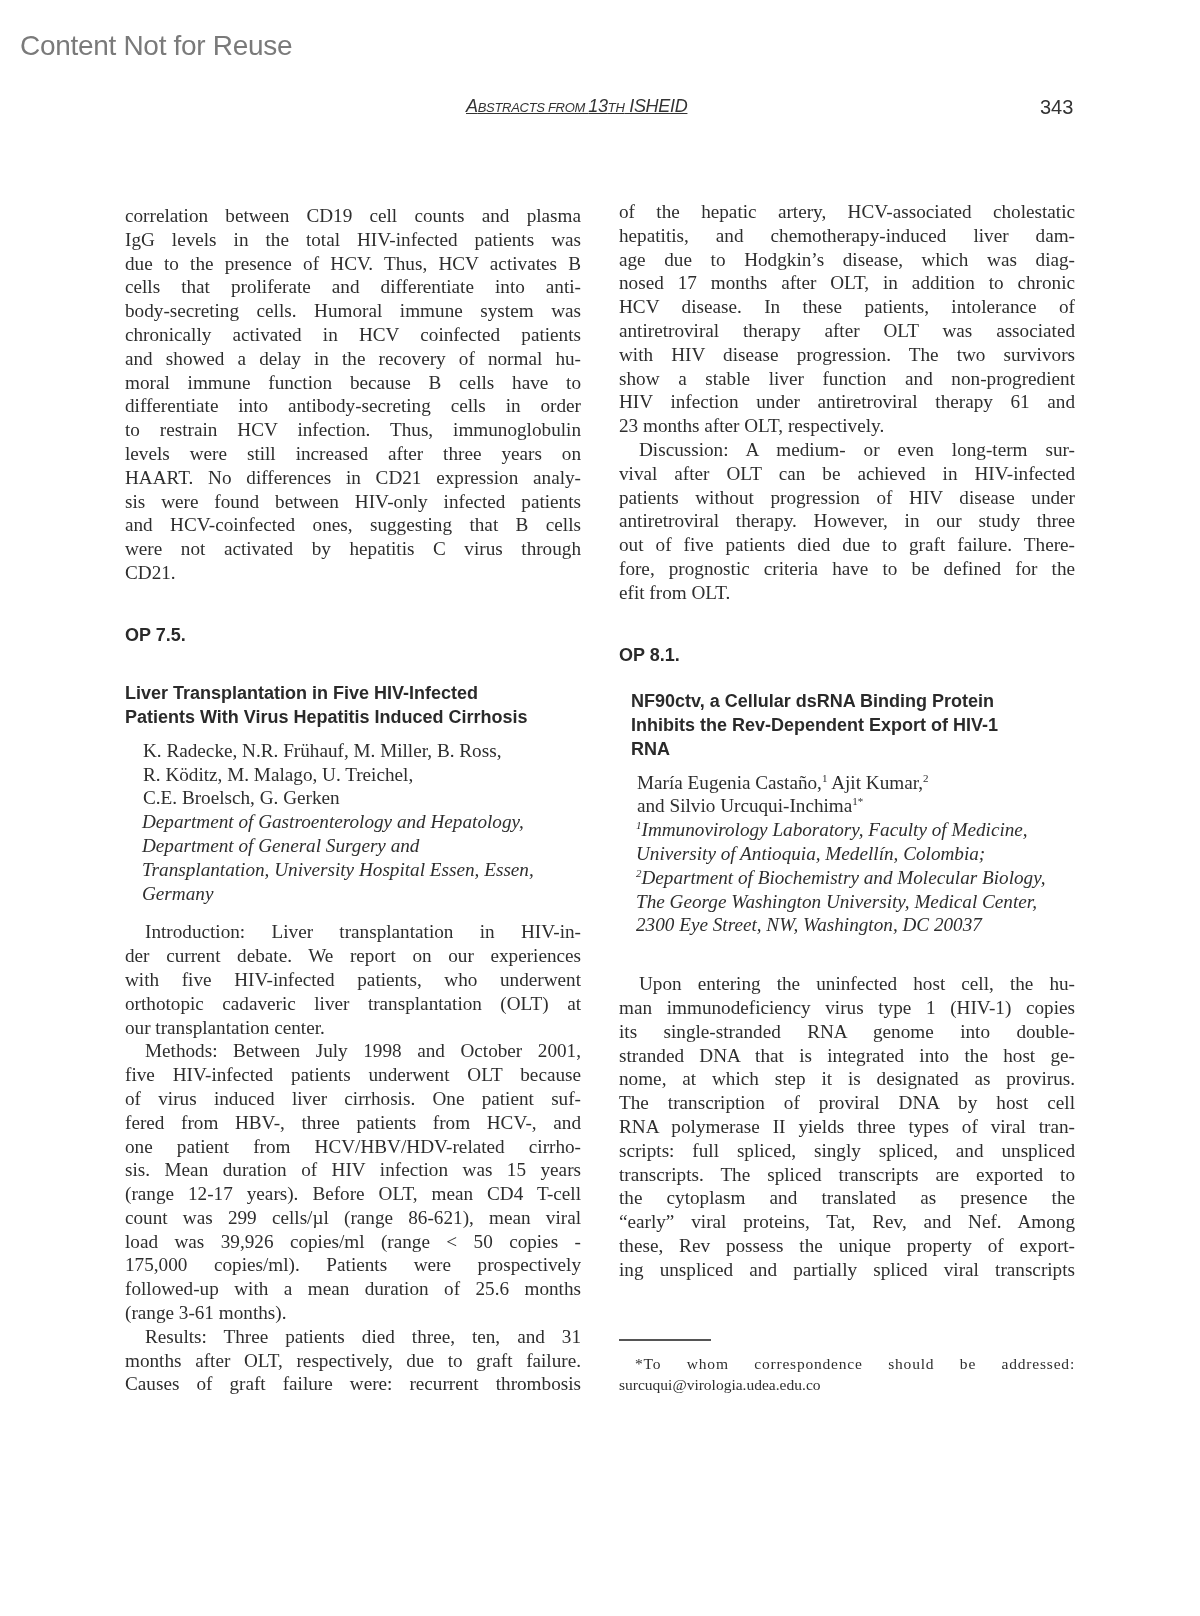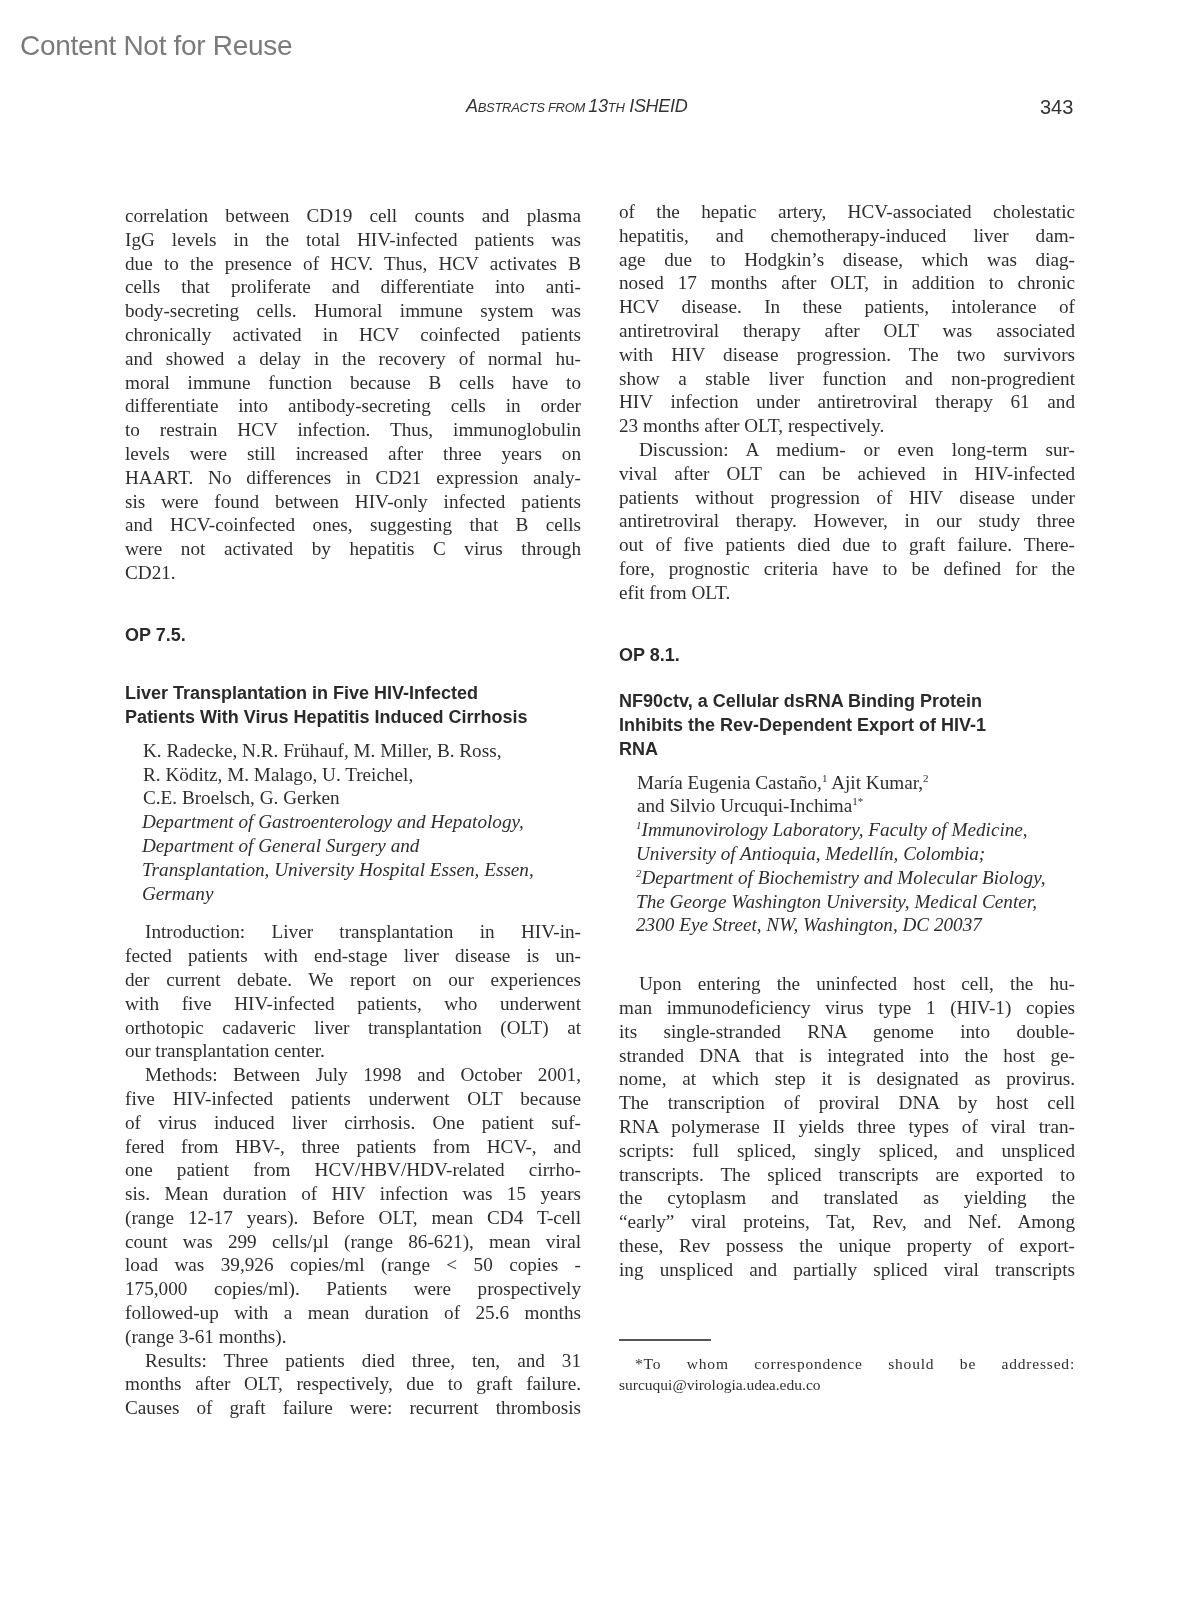--- a/index.html
+++ b/index.html
@@ -1,18 +1,18 @@
 <!DOCTYPE html>
 <html><head>
 <meta charset="utf-8">
 <style>
   html, body { margin:0; padding:0; background:#ffffff; }
   body { width:1200px; height:1616px; position:relative; overflow:hidden; color:#2e2e2e; }
   .watermark { position:absolute; left:20px; top:30px; font-family:"Liberation Sans", sans-serif; font-size:28px; color:#7a7a7a; letter-spacing:-0.3px; }
-  .running-head { position:absolute; left:466px; top:96px; font-family:"Liberation Sans", sans-serif; font-style:italic; font-size:18px; color:#333; letter-spacing:-0.3px; }
+  .running-head { position:absolute; left:466px; top:96px; font-family:"Liberation Sans", sans-serif; font-style:italic; font-size:18px; color:#333; letter-spacing:-0.3px;text-decoration:underline; }
   .running-head .sc { font-size:13px; }
   .page-num { position:absolute; left:1040px; top:96px; font-family:"Liberation Sans", sans-serif; font-size:20px; color:#333;text-align:center; }
   .col { position:absolute; width:456px; }
   .col-left { left:125px; top:204px; }
   .col-right { left:619px; top:200px; }
   .ln { font-family:"Liberation Serif", serif; font-size:19.2px; line-height:23.8px; height:23.8px; white-space:nowrap; text-align:justify; text-align-last:justify; }
   .ln.last { text-align-last:left; }
   .ln.ind { text-indent:20px; }
   .it { font-style:italic; }
   .authors .ln { padding-left:18px; text-align-last:left; }
@@ -66,21 +66,20 @@
   </div>
   <div class="affil it">
     <div class="ln">Department of Gastroenterology and Hepatology,</div>
     <div class="ln">Department of General Surgery and</div>
     <div class="ln">Transplantation, University Hospital Essen, Essen,</div>
     <div class="ln">Germany</div>
   </div>
 
   <div style="margin-top:15px;">
     <div class="ln ind">Introduction: Liver transplantation in HIV-in-</div>
-    <div class="ln">fected patients with end-stage liver disease is un-</div>
     <div class="ln">der current debate. We report on our experiences</div>
     <div class="ln">with five HIV-infected patients, who underwent</div>
     <div class="ln">orthotopic cadaveric liver transplantation (OLT) at</div>
     <div class="ln last">our transplantation center.</div>
     <div class="ln ind">Methods: Between July 1998 and October 2001,</div>
     <div class="ln">five HIV-infected patients underwent OLT because</div>
     <div class="ln">of virus induced liver cirrhosis. One patient suf-</div>
     <div class="ln">fered from HBV-, three patients from HCV-, and</div>
     <div class="ln">one patient from HCV/HBV/HDV-related cirrho-</div>
     <div class="ln">sis. Mean duration of HIV infection was 15 years</div>
@@ -112,21 +111,21 @@
     <div class="ln">vival after OLT can be achieved in HIV-infected</div>
     <div class="ln">patients without progression of HIV disease under</div>
     <div class="ln">antiretroviral therapy. However, in our study three</div>
     <div class="ln">out of five patients died due to graft failure. There-</div>
     <div class="ln">fore, prognostic criteria have to be defined for the</div>
     <div class="ln last">efit from OLT.</div>
   </div>
 
   <div class="sec-label" style="margin-top:38px;">OP 8.1.</div>
 
-  <div class="title" style="margin-top:22px;">
+  <div class="title" style="margin-top:22px;margin-left:12px;">
     <div class="ln-t">NF90ctv, a Cellular dsRNA Binding Protein</div>
     <div class="ln-t">Inhibits the Rev-Dependent Export of HIV-1</div>
     <div class="ln-t">RNA</div>
   </div>
 
   <div class="authors" style="margin-top:10px;">
     <div class="ln"><span>María Eugenia Castaño,</span><sup>1</sup><span> Ajit Kumar,</span><sup>2</sup></div>
     <div class="ln"><span>and Silvio Urcuqui-Inchima</span><sup>1*</sup></div>
   </div>
   <div class="affil it">
@@ -140,21 +139,21 @@
   <div style="margin-top:35px;">
     <div class="ln ind">Upon entering the uninfected host cell, the hu-</div>
     <div class="ln">man immunodeficiency virus type 1 (HIV-1) copies</div>
     <div class="ln">its single-stranded RNA genome into double-</div>
     <div class="ln">stranded DNA that is integrated into the host ge-</div>
     <div class="ln">nome, at which step it is designated as provirus.</div>
     <div class="ln">The transcription of proviral DNA by host cell</div>
     <div class="ln">RNA polymerase II yields three types of viral tran-</div>
     <div class="ln">scripts: full spliced, singly spliced, and unspliced</div>
     <div class="ln">transcripts. The spliced transcripts are exported to</div>
-    <div class="ln">the cytoplasm and translated as yielding the</div>
+    <div class="ln">the cytoplasm and translated as presence the</div>
     <div class="ln">“early” viral proteins, Tat, Rev, and Nef. Among</div>
     <div class="ln">these, Rev possess the unique property of export-</div>
     <div class="ln">ing unspliced and partially spliced viral transcripts</div>
   </div>
 
   <div class="rule" style="margin-top:58px;"></div>
   <div class="fn" style="margin-top:12px;">
     <div class="ln first">*To whom correspondence should be addressed:</div>
     <div class="ln last">surcuqui@virologia.udea.edu.co</div>
   </div>

